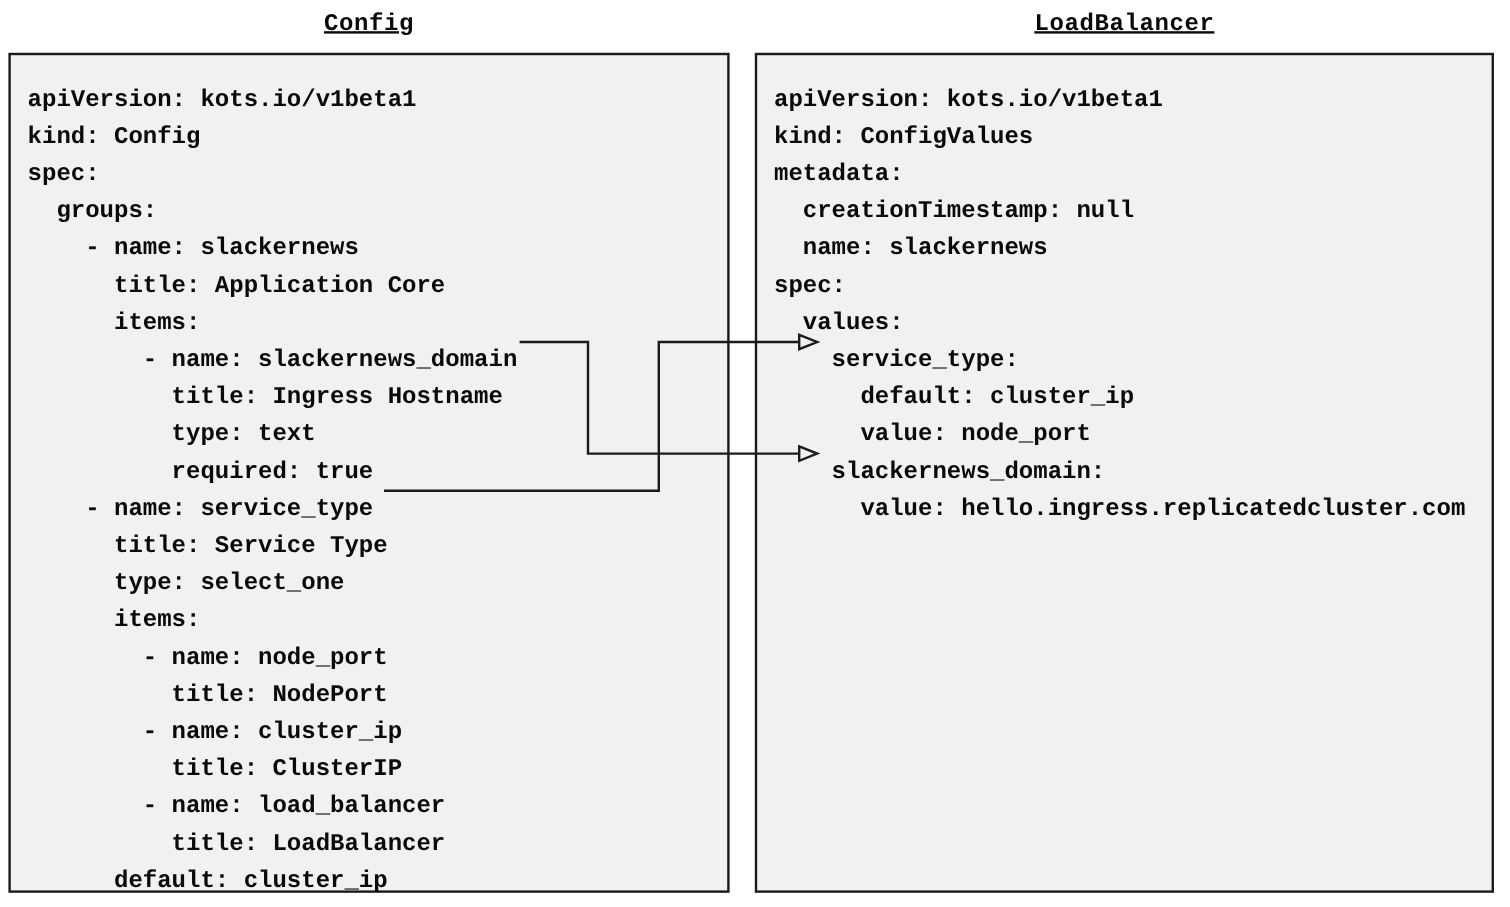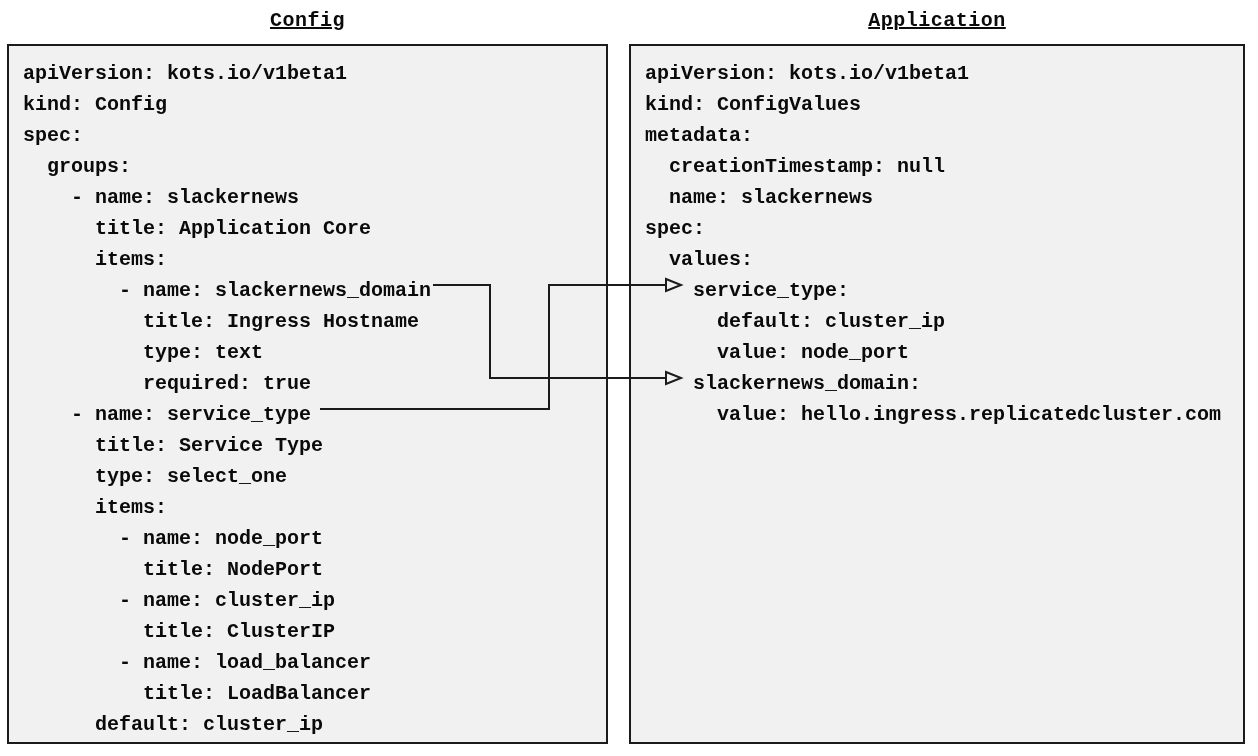--- a/index.html
+++ b/index.html
@@ -31,21 +31,21 @@
     top: 44px;
     height: 700px;
     box-sizing: border-box;
     border: 2px solid #1b1b1b;
     background: #f1f1f1;
   }
   #config-panel { left: 7px; width: 601px; }
   #configvalues-panel { left: 629px; width: 616px; }
   .yaml {
     margin: 0;
-    padding: 12px 0 0 14px;
+    padding: 22px 0 0 14px;
     font: 700 20px/31px "Liberation Mono", "DejaVu Sans Mono", monospace;
     color: #0a0a0a;
     white-space: pre;
     tab-size: 2;
   }
   #connector-overlay {
     position: absolute;
     left: 0;
     top: 0;
     width: 1258px;
@@ -57,21 +57,21 @@
     fill: none;
     stroke: #1b1b1b;
     stroke-width: 2;
   }
 </style>
 </head>
 <body>
 
 <div class="panel-title" id="config-title">Config</div>
 
-<div class="panel-title" id="configvalues-title">Application</div>
+<div class="panel-title" id="configvalues-title">LoadBalancer</div>
 
 <div class="panel" id="config-panel">
   <pre class="yaml">apiVersion: kots.io/v1beta1
 kind: Config
 spec:
   groups:
     - name: slackernews
       title: Application Core
       items:
         - name: slackernews_domain

